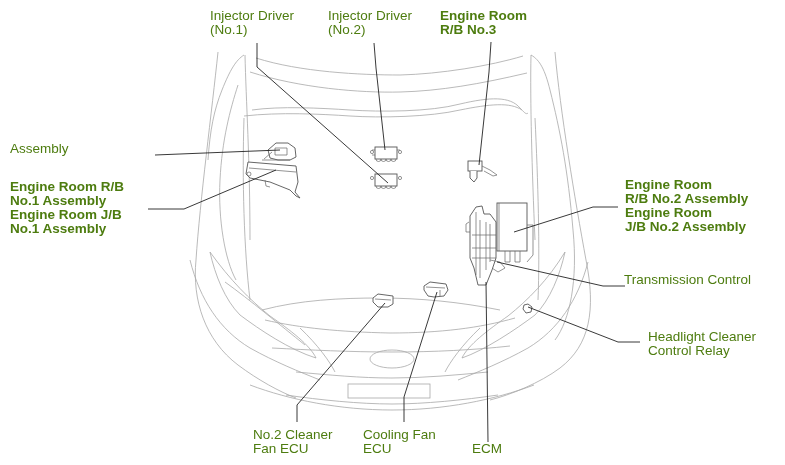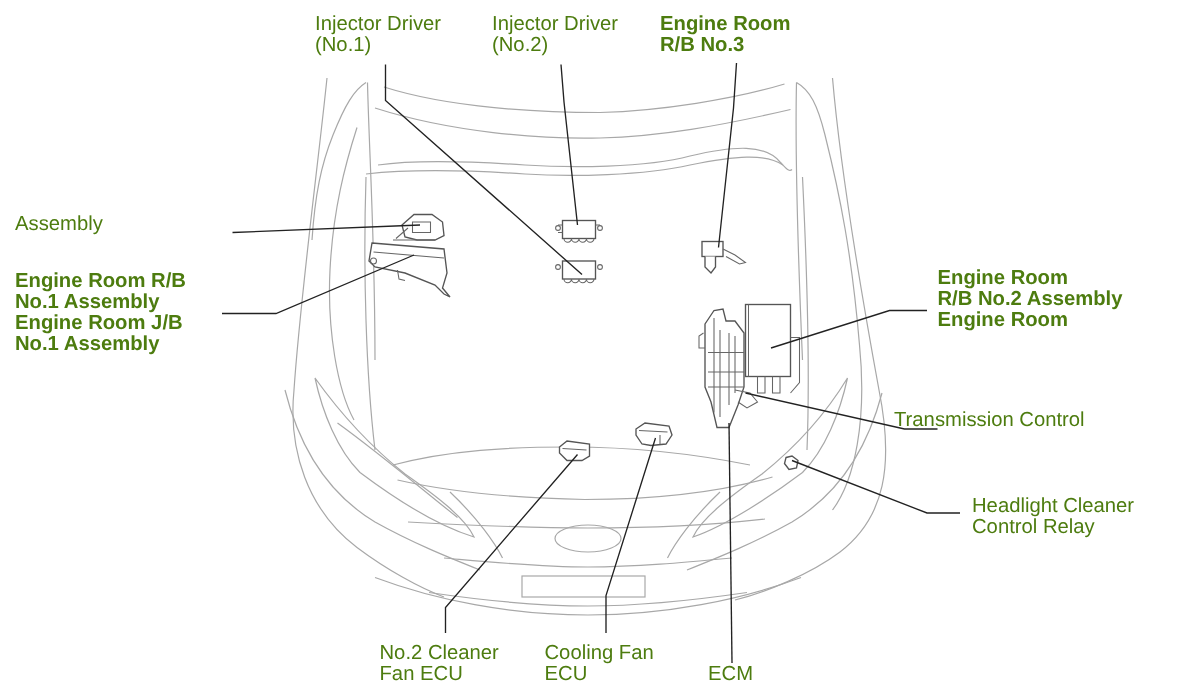--- a/index.html
+++ b/index.html
@@ -151,22 +151,23 @@
 <div class="lbl bold" style="left:10px; top:180px;">
   <span>Engine Room R/B</span>
   <span>No.1 Assembly</span>
   <span>Engine Room J/B</span>
   <span>No.1 Assembly</span>
 </div>
 <div class="lbl bold" style="left:625px; top:178px;">
   <span>Engine Room</span>
   <span>R/B No.2 Assembly</span>
   <span>Engine Room</span>
+  <span>J/B No.2 Assembly</span>
 </div>
-<div class="lbl" style="left:596px; top:273px;">
+<div class="lbl" style="left:624px; top:273px;">
   <span>Transmission Control</span>
 </div>
 <div class="lbl" style="left:648px; top:330px;">
   <span>Headlight Cleaner</span>
   <span>Control Relay</span>
 </div>
 <div class="lbl" style="left:253px; top:428px;">
   <span>No.2 Cleaner</span>
   <span>Fan ECU</span>
 </div>

